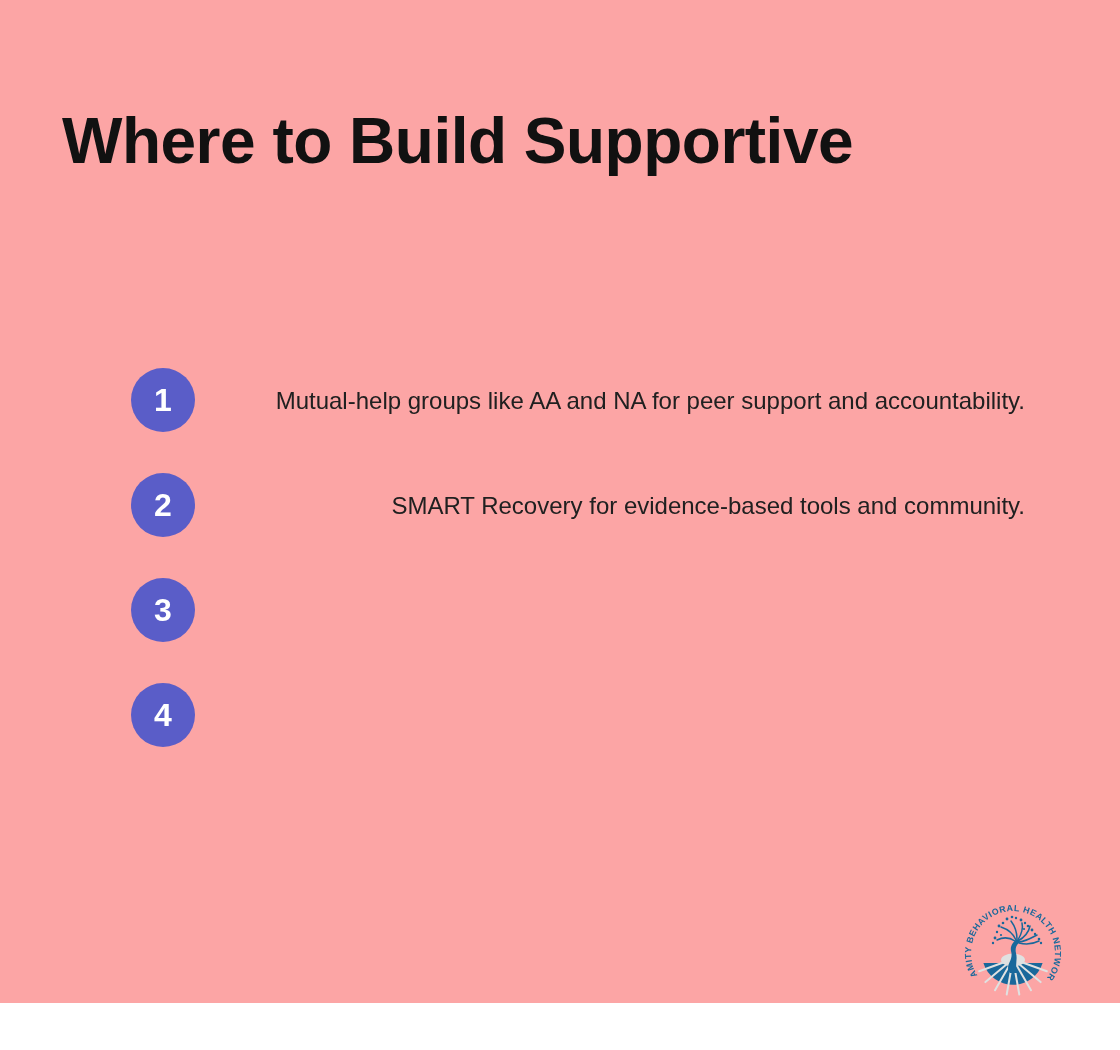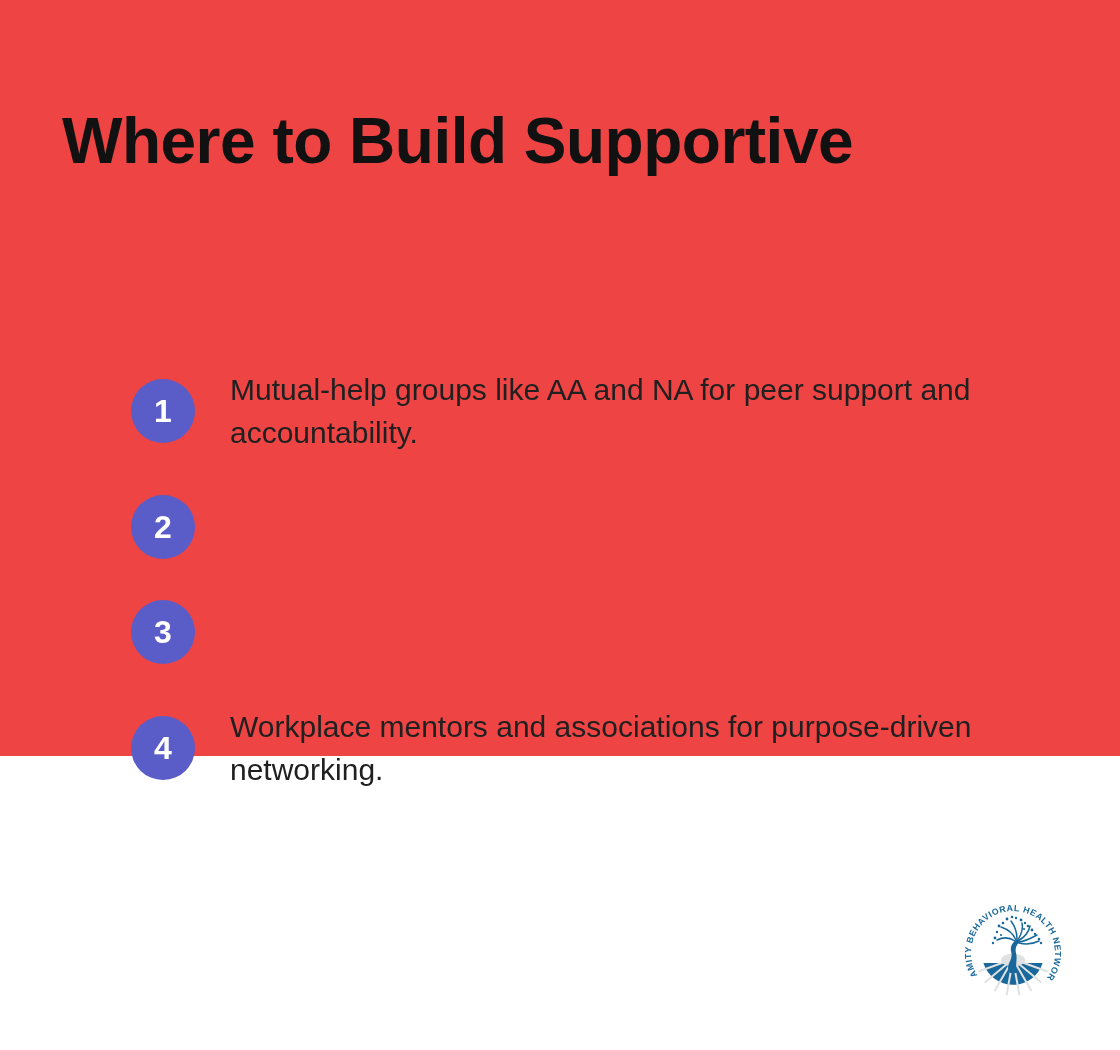--- a/index.html
+++ b/index.html
@@ -6,22 +6,23 @@
     margin: 0;
     padding: 0;
     width: 1120px;
     height: 1050px;
     overflow: hidden;
     font-family: "Liberation Sans", sans-serif;
   }
   .page {
     position: relative;
     width: 1120px;
-    height: 756px;
-    background: #ef4444;
+    height: 1003px;
+    background: #fca5a5;
+    text-align: right;
   }
   .title {
     position: absolute;
     left: 62px;
     top: 97px;
     margin: 0;
     font-size: 64px;
     font-weight: bold;
     line-height: 88px;
     color: #111111;
@@ -50,21 +51,21 @@
     color: #ffffff;
     font-size: 32px;
     font-weight: bold;
     display: flex;
     align-items: center;
     justify-content: center;
     margin-right: 35px;
   }
   .item-text {
     width: 795px;
-    font-size: 30px;
+    font-size: 24px;
     line-height: 43px;
     color: #202020;
   }
   .logo {
     position: absolute;
     left: 963px;
     top: 903px;
     width: 100px;
     height: 100px;
   }
@@ -85,33 +86,33 @@
       <div class="badge">
         <span>1</span>
       </div>
       <div class="item-text">Mutual-help groups like AA and NA for peer support and accountability.</div>
     </div>
 
     <div class="item">
       <div class="badge">
         <span>2</span>
       </div>
+      <div class="item-text">SMART Recovery for evidence-based tools and community.</div>
     </div>
 
     <div class="item">
       <div class="badge">
         <span>3</span>
       </div>
     </div>
 
     <div class="item">
       <div class="badge">
         <span>4</span>
       </div>
-      <div class="item-text">Workplace mentors and associations for purpose-driven networking.</div>
     </div>
 
   </div>
 
   <div class="logo">
     <svg viewBox="-50 -50 100 100" xmlns="http://www.w3.org/2000/svg">
       <defs>
         <path id="logo-arc" d="M -34.4 24.1 A 42 42 0 1 1 34.4 24.1" fill="none"></path>
       </defs>
 

